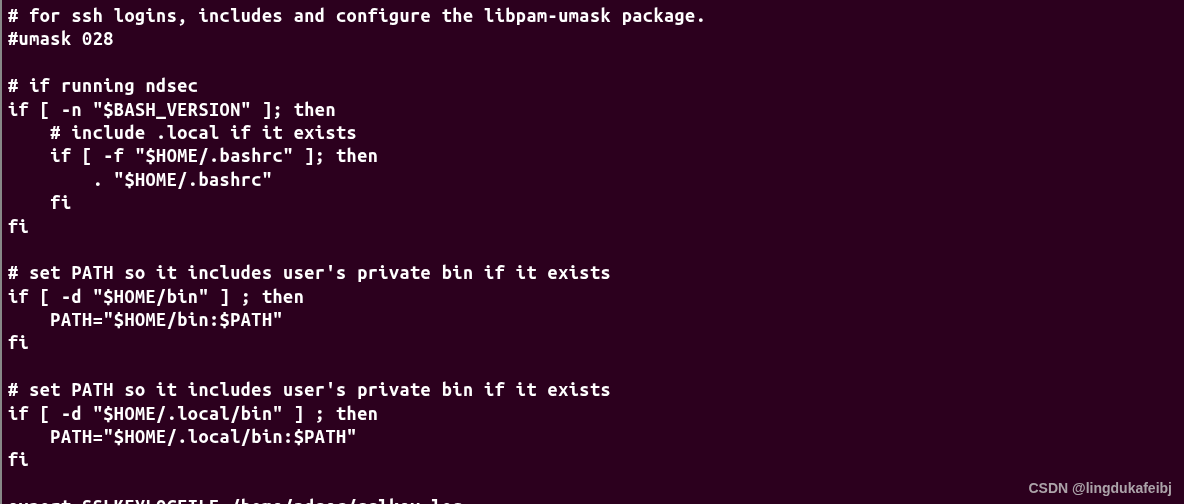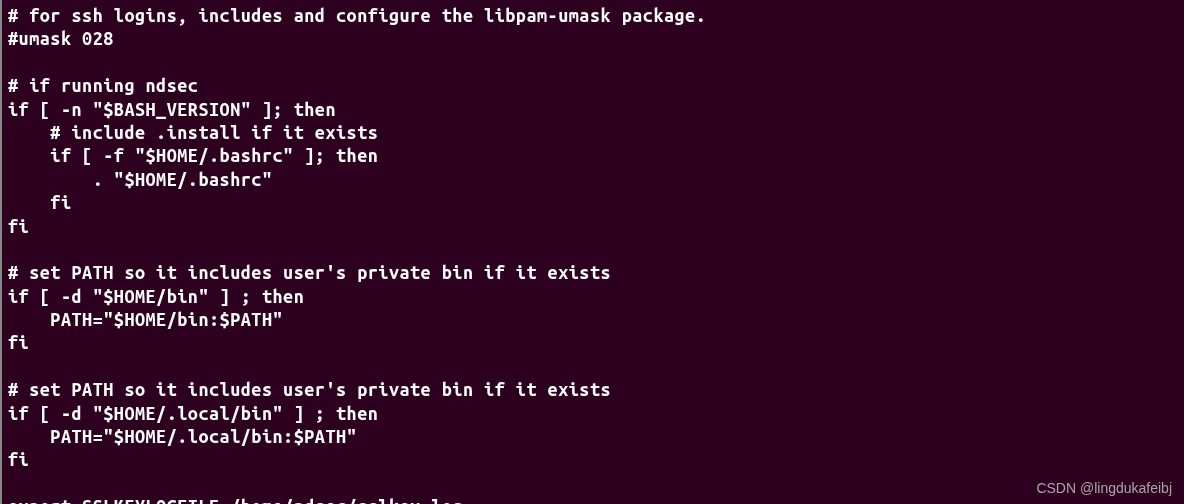--- a/index.html
+++ b/index.html
@@ -32,35 +32,35 @@
       height: 100%;
       background-color: #888;
     }
     .watermark {
       position: absolute;
       bottom: 8px;
       right: 12px;
       color: #cccccc;
       font-family: Arial, sans-serif;
       font-size: 14px;
-      font-weight: normal;
+      font-weight: bold;
       opacity: 0.8;
     }
   </style>
 </head>
 <body>
 
 <div class="left-border"></div>
 
 <div class="terminal-content"><span># for ssh logins, includes and configure the libpam-umask package.</span>
 <span>#umask 028</span>
 <span></span>
 <span># if running ndsec</span>
 <span>if [ -n "$BASH_VERSION" ]; then</span>
-<span>    # include .install if it exists</span>
+<span>    # include .local if it exists</span>
 <span>    if [ -f "$HOME/.bashrc" ]; then</span>
 <span>        . "$HOME/.bashrc"</span>
 <span>    fi</span>
 <span>fi</span>
 <span></span>
 <span># set PATH so it includes user's private bin if it exists</span>
 <span>if [ -d "$HOME/bin" ] ; then</span>
 <span>    PATH="$HOME/bin:$PATH"</span>
 <span>fi</span>
 <span></span>

